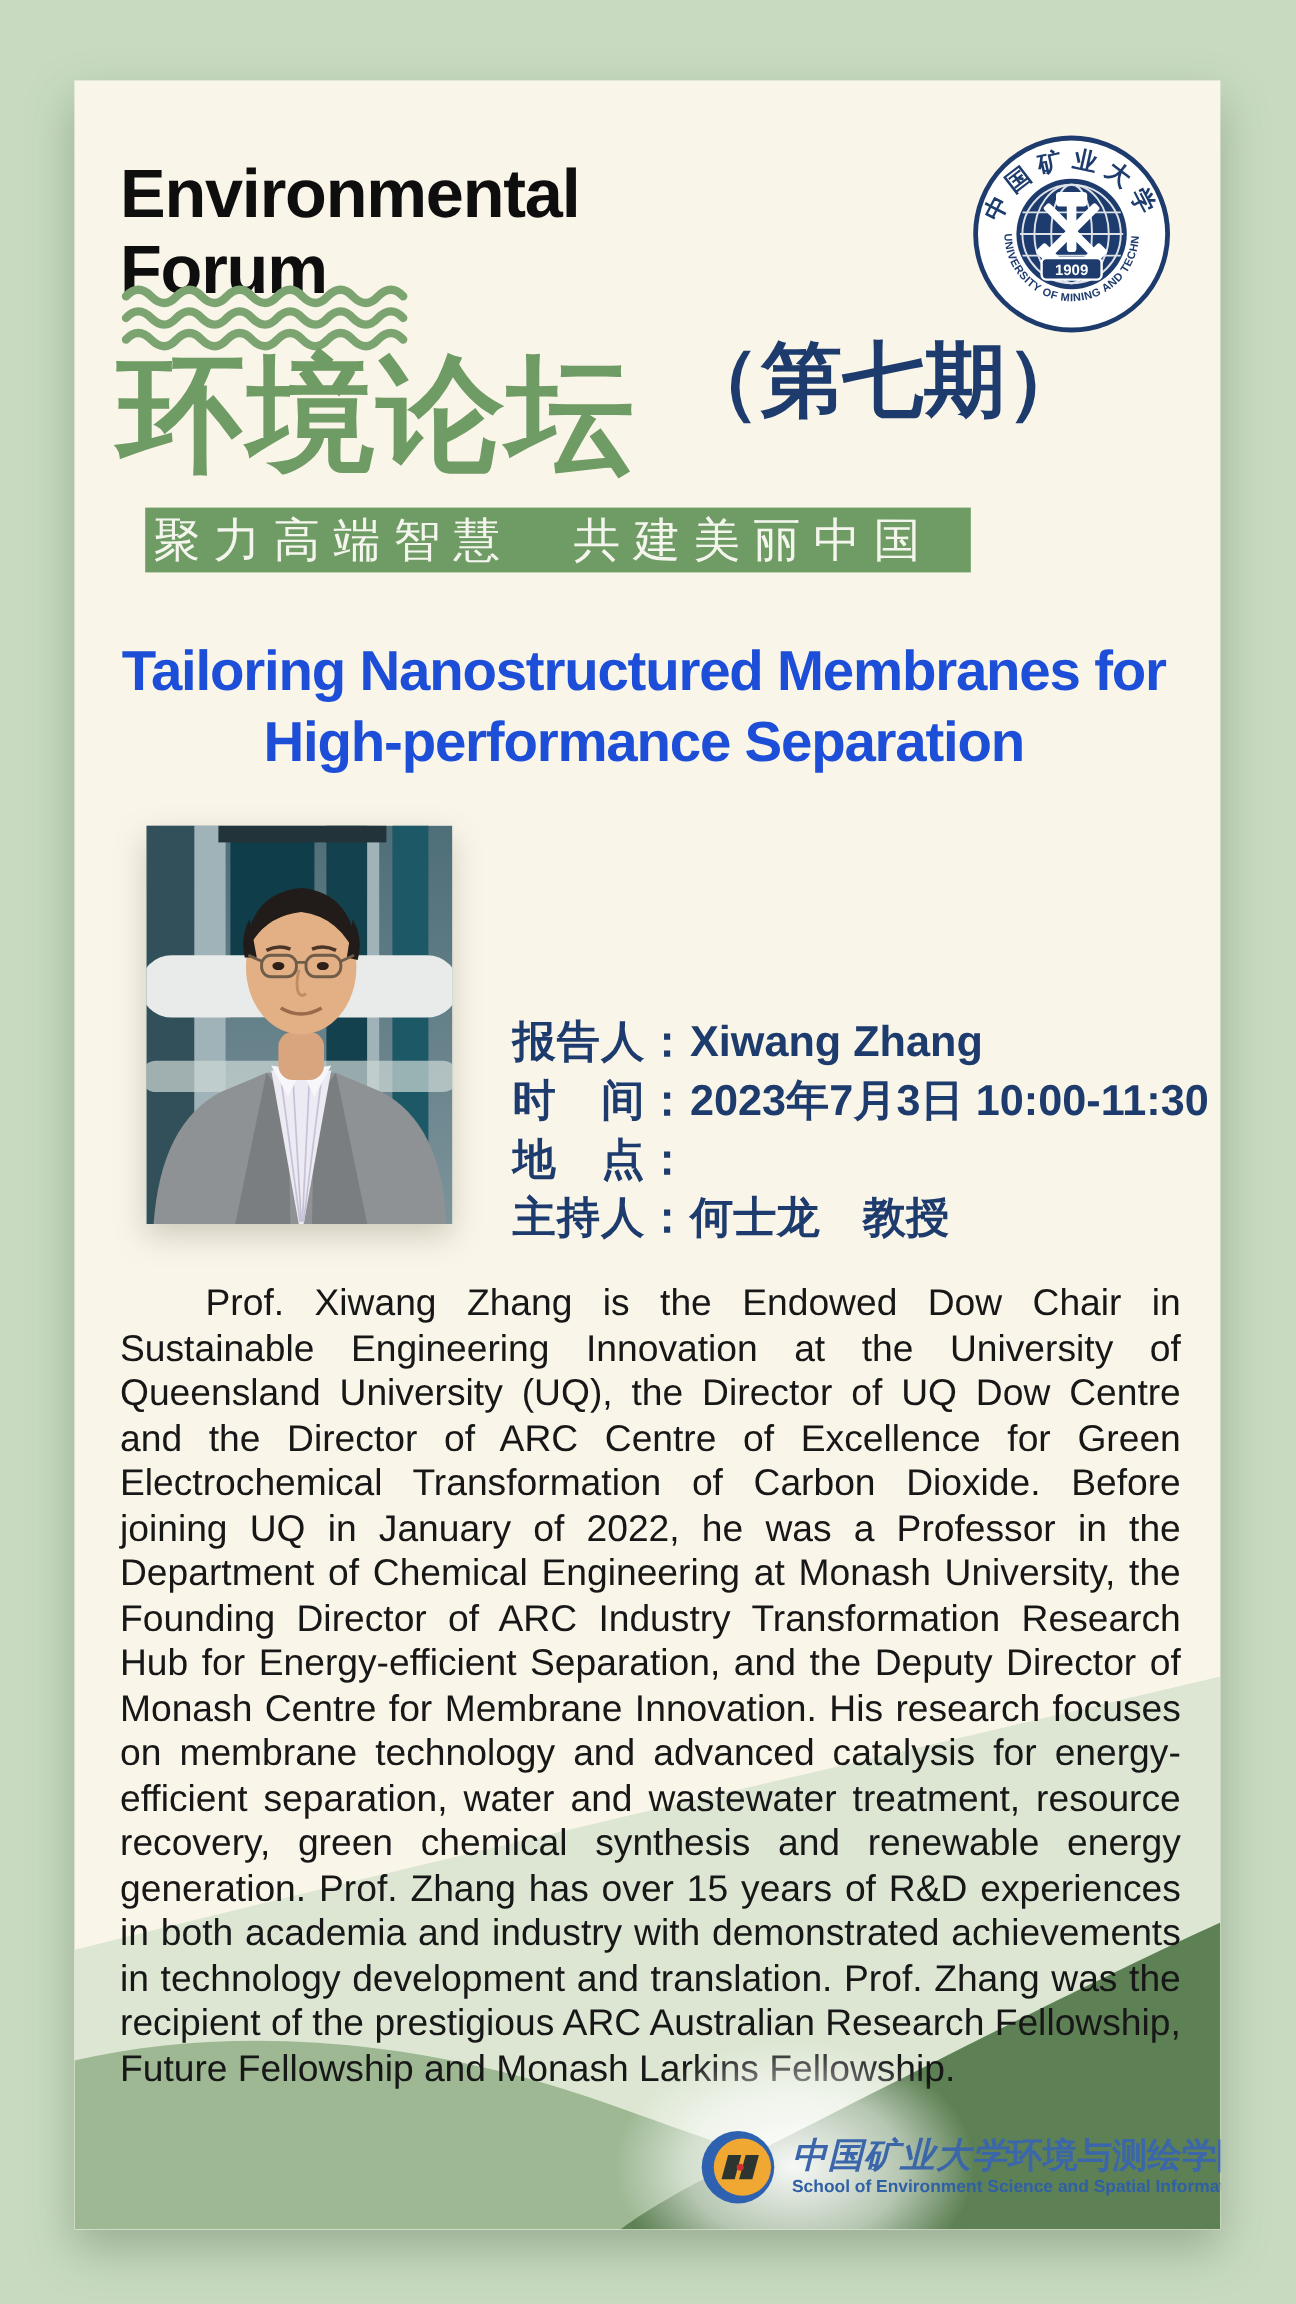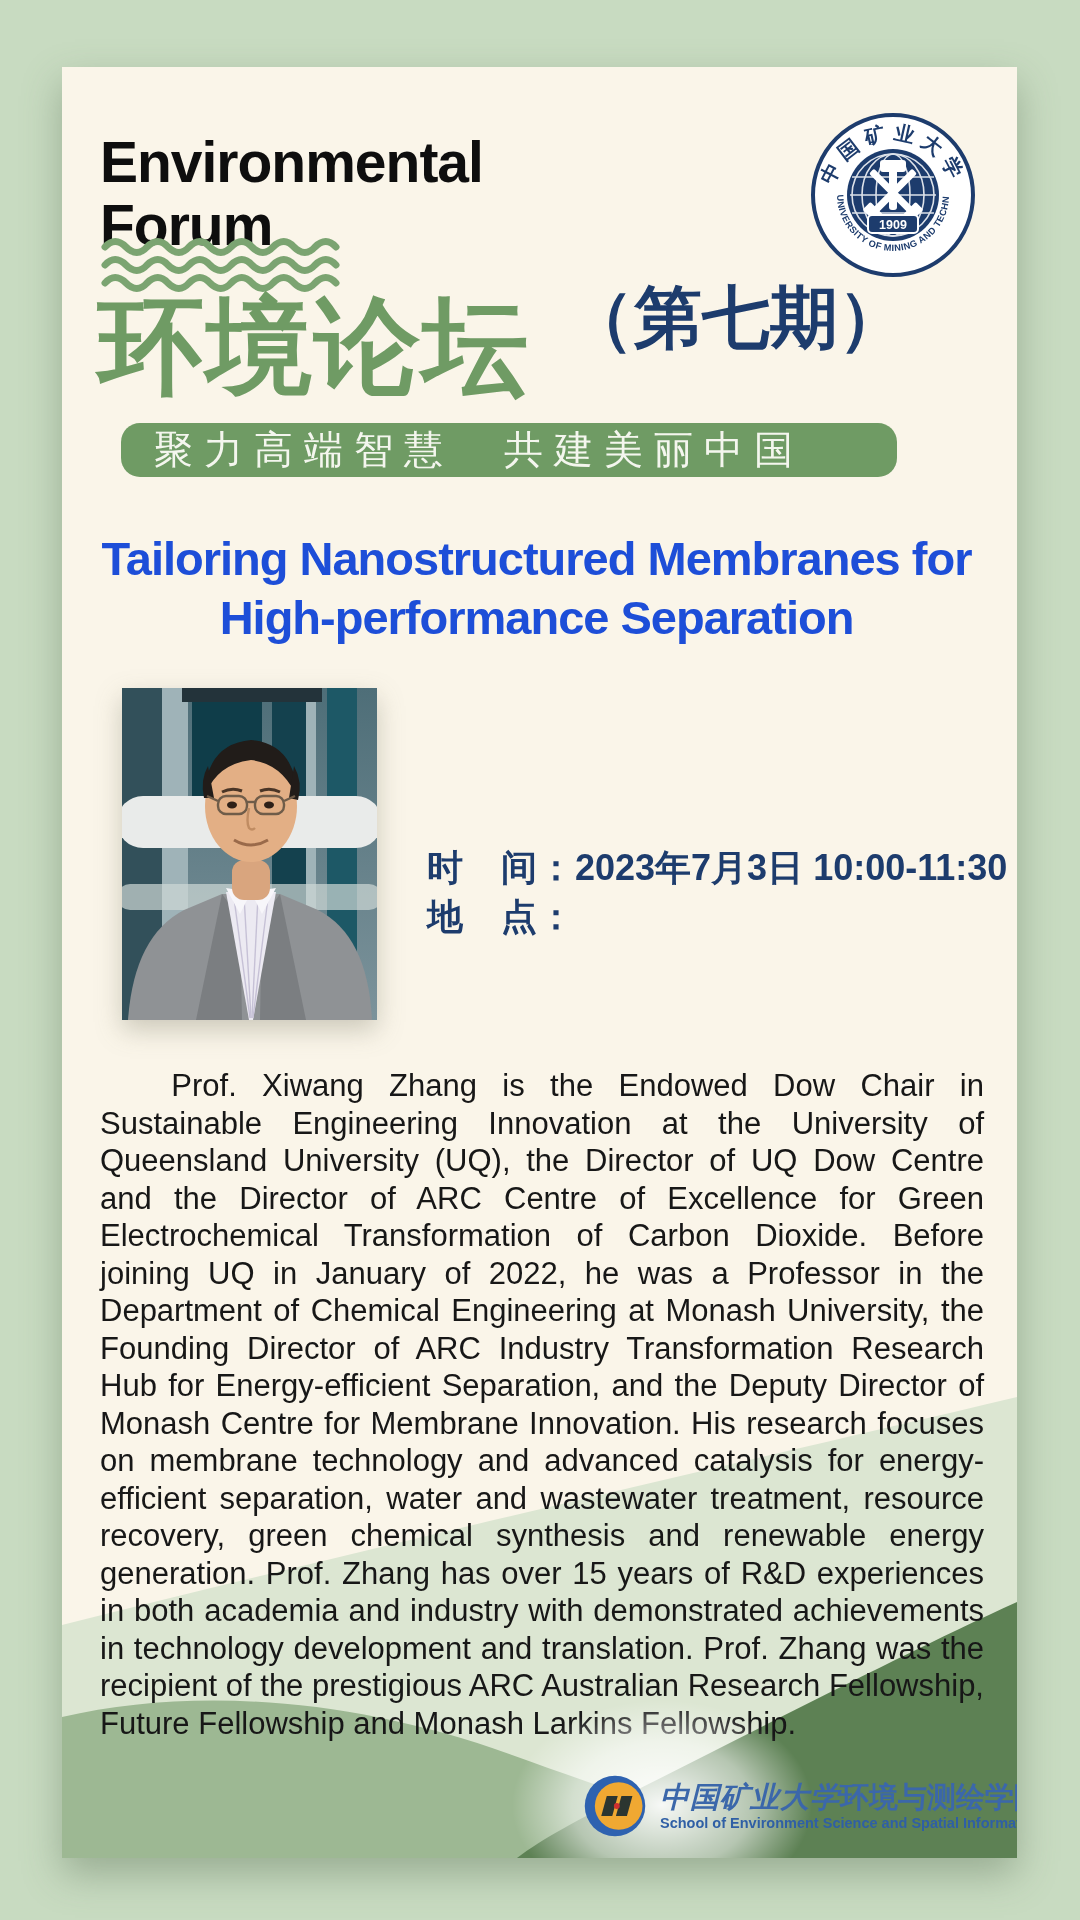--- a/index.html
+++ b/index.html
@@ -29,24 +29,24 @@
   .cn-title-row{position:absolute;left:36px;top:208px;width:900px;display:flex;align-items:flex-start;margin-top:12px;}
   .cn-title{
     font-size:106px;line-height:118px;font-weight:900;
     color:#6f9b64;letter-spacing:2px;white-space:nowrap;
   }
   .cn-issue{
     font-size:68px;line-height:60px;font-weight:700;color:#1d3c6d;
     margin-left:36px;margin-bottom:22px;white-space:nowrap;
   }
   .slogan{
-    position:absolute;left:59px;top:356px;width:776px;height:54px;
+    position:absolute;left:59px;top:356px;width:688px;height:54px;
     background:#6f9b64;color:#f4f6ee;
-    display:flex;align-items:center;padding-left:33px;box-sizing:border-box;
-    font-size:39px;font-weight:500;letter-spacing:11px;white-space:nowrap;border-radius:19px;
+    display:flex;align-items:center;padding-left:7px;box-sizing:border-box;
+    font-size:39px;font-weight:500;letter-spacing:11px;white-space:nowrap;
   }
   
   .talk-title{
     position:absolute;left:0;top:462px;width:949px;
     text-align:center;color:#1d4ed8;font-weight:700;
     font-size:47px;line-height:59px;letter-spacing:-1px;
   }
   
   .portrait{
     position:absolute;left:60px;top:621px;width:255px;height:332px;
@@ -214,25 +214,33 @@
       <path d="M138 103 Q148 99 158 104" stroke="#4a3526" stroke-width="3" fill="none"></path>
       <ellipse cx="110" cy="117" rx="5" ry="3.4" fill="#2e2018"></ellipse>
       <ellipse cx="147" cy="117" rx="5" ry="3.4" fill="#2e2018"></ellipse>
       <path d="M127 120 Q124 134 127 140 Q130 143 133 140" stroke="#c08c62" stroke-width="2.4" fill="none"></path>
       <path d="M112 152 Q129 162 146 152" stroke="#9a6a4a" stroke-width="3" fill="none"></path>
     </g>
   </svg>
 
   <div class="details">
     <div class="row">
+      <span class="label">报告人：</span>
+      <span class="value">Xiwang Zhang</span>
+    </div>
+    <div class="row">
       <span class="label">时　间：</span>
       <span class="value">2023年7月3日 10:00-11:30</span>
     </div>
     <div class="row">
       <span class="label">地　点：</span>
+    </div>
+    <div class="row">
+      <span class="label">主持人：</span>
+      <span class="value">何士龙　教授</span>
     </div>
   </div>
 
   <div class="bio">Prof. Xiwang Zhang is the Endowed Dow Chair in Sustainable Engineering Innovation at the University of Queensland University (UQ), the Director of UQ Dow Centre and the Director of ARC Centre of Excellence for Green Electrochemical Transformation of Carbon Dioxide. Before joining UQ in January of 2022, he was a Professor in the Department of Chemical Engineering at Monash University, the Founding Director of ARC Industry Transformation Research Hub for Energy-efficient Separation, and the Deputy Director of Monash Centre for Membrane Innovation. His research focuses on membrane technology and advanced catalysis for energy-efficient separation, water and wastewater treatment, resource recovery, green chemical synthesis and renewable energy generation. Prof. Zhang has over 15 years of R&amp;D experiences in both academia and industry with demonstrated achievements in technology development and translation. Prof. Zhang was the recipient of the prestigious ARC Australian Research Fellowship, Future Fellowship and Monash Larkins Fellowship.</div>
 
   <div class="glow"></div>
   <div class="footer-brand">
     <svg width="66" height="66" viewBox="0 0 72 72" aria-hidden="true">
       <circle cx="36" cy="36" r="33" fill="#2e62b0"></circle>
       <circle cx="40" cy="36" r="26" fill="#f0a832"></circle>

